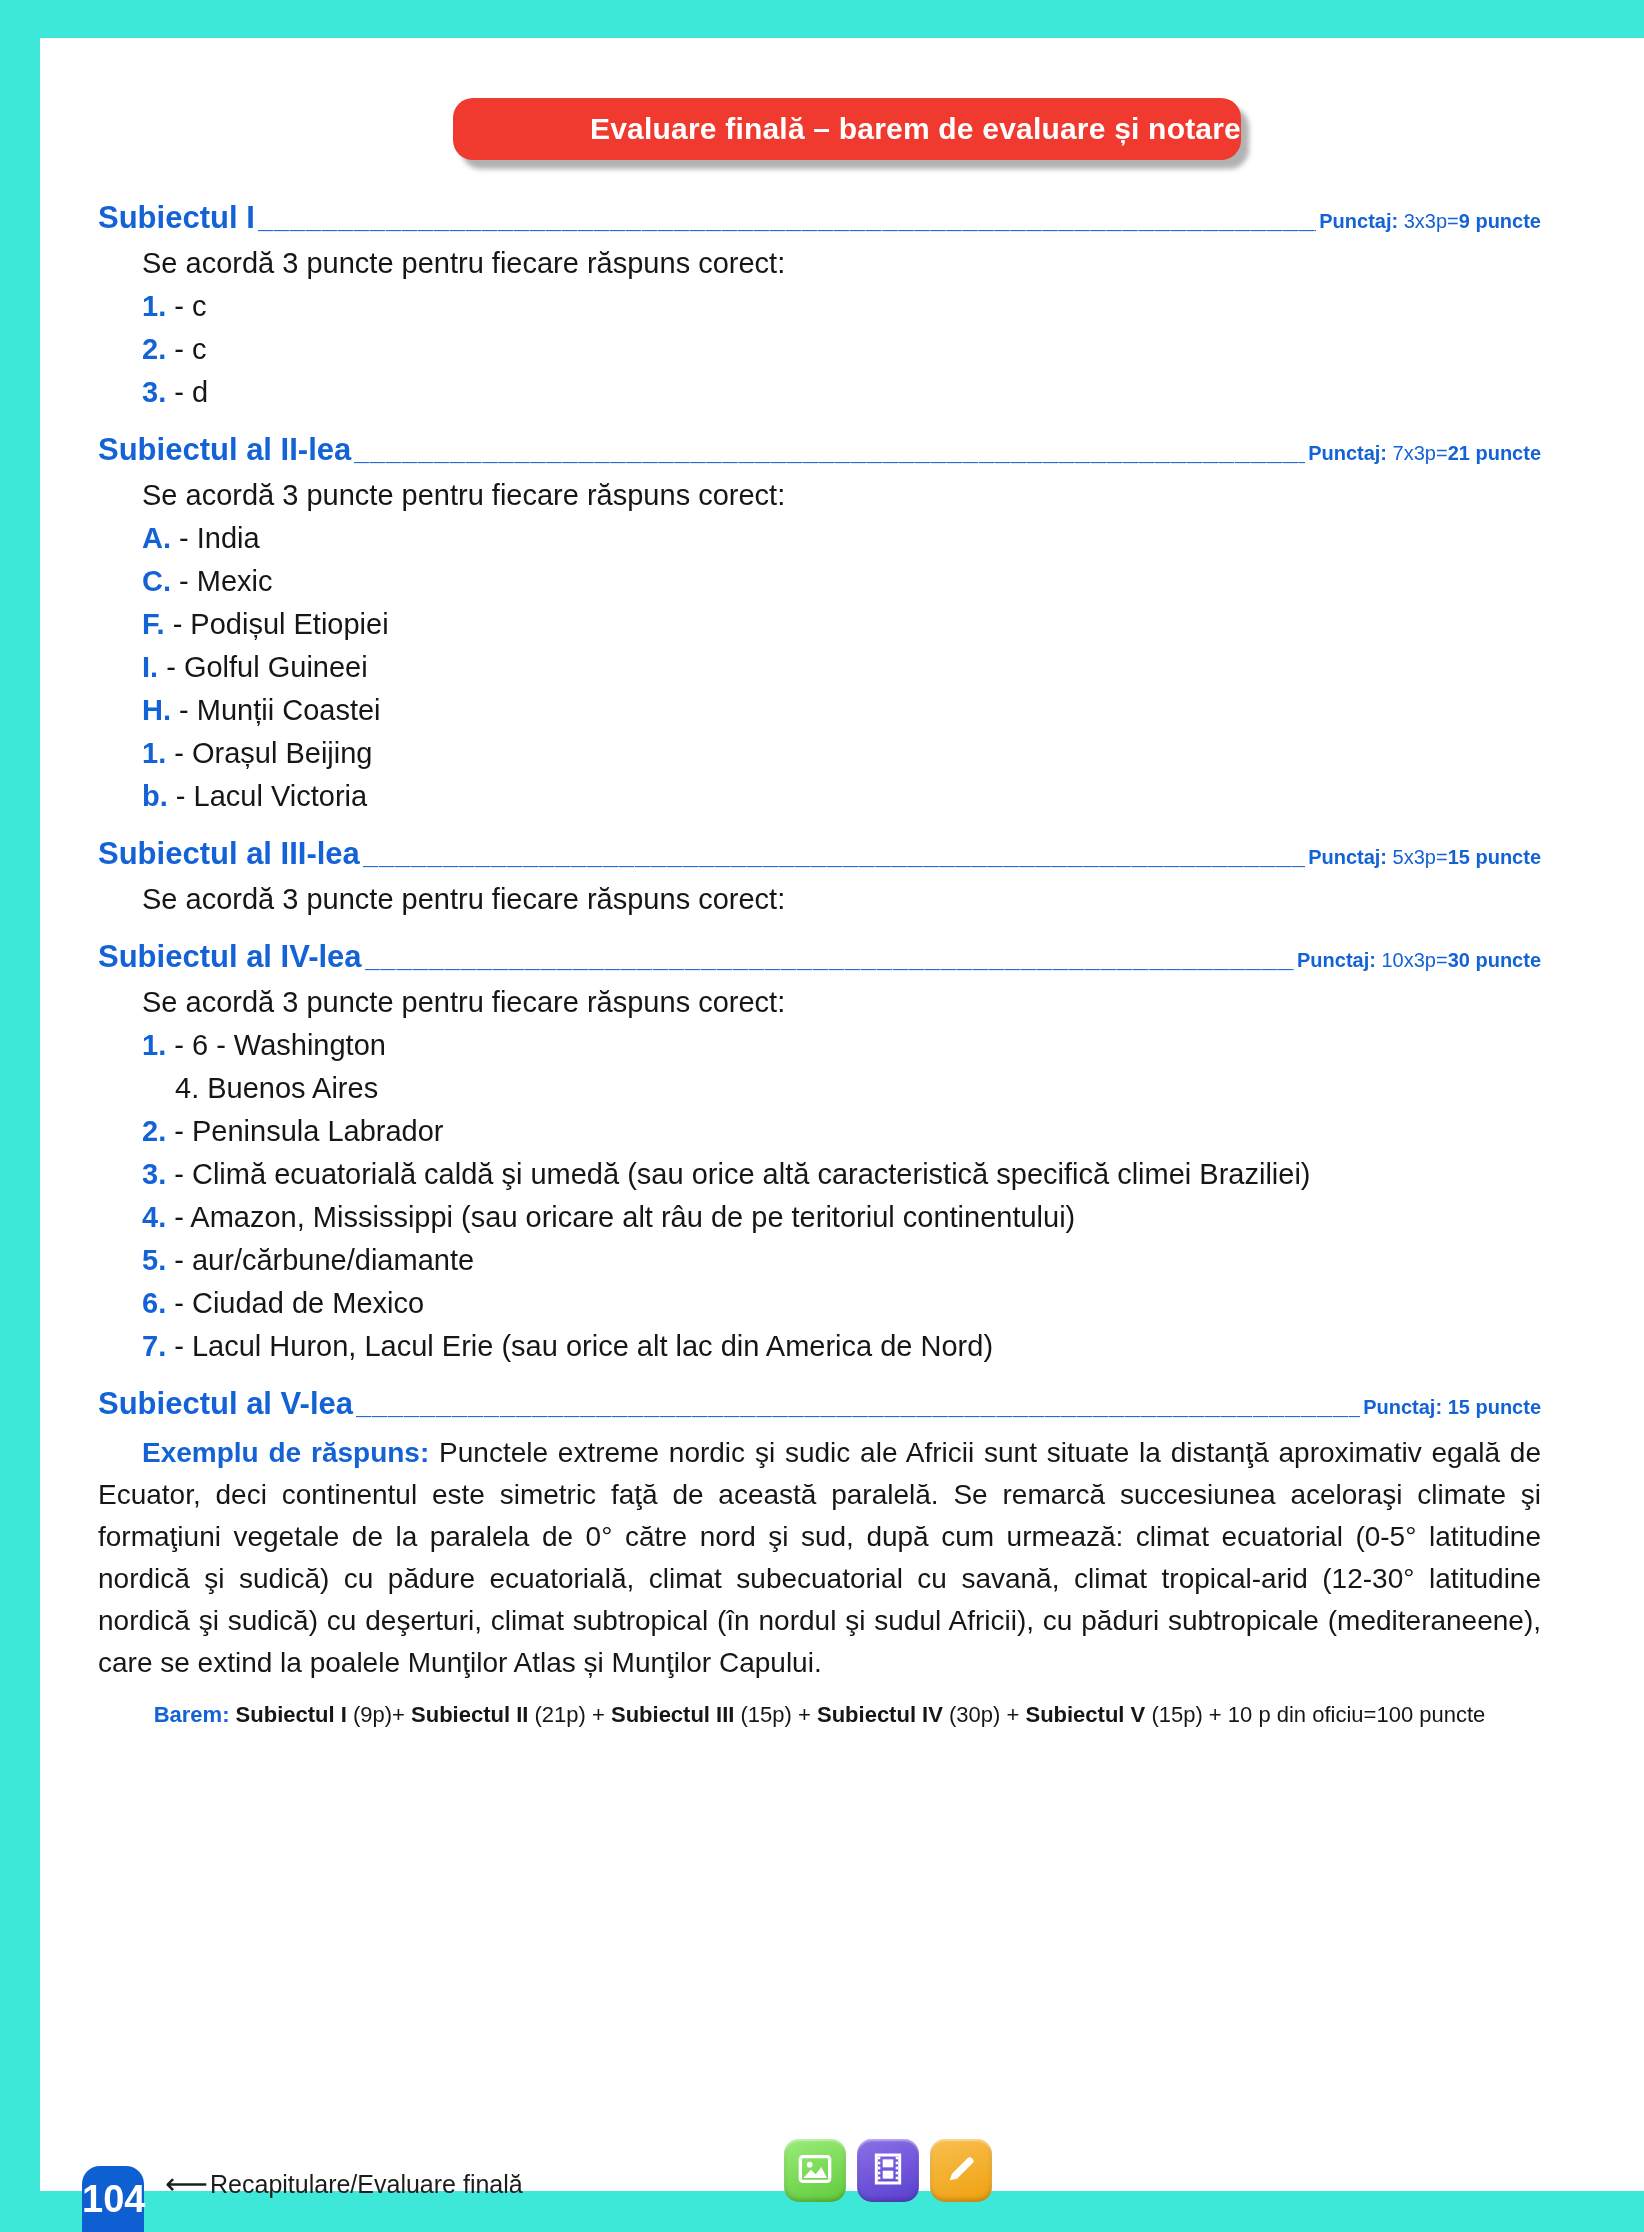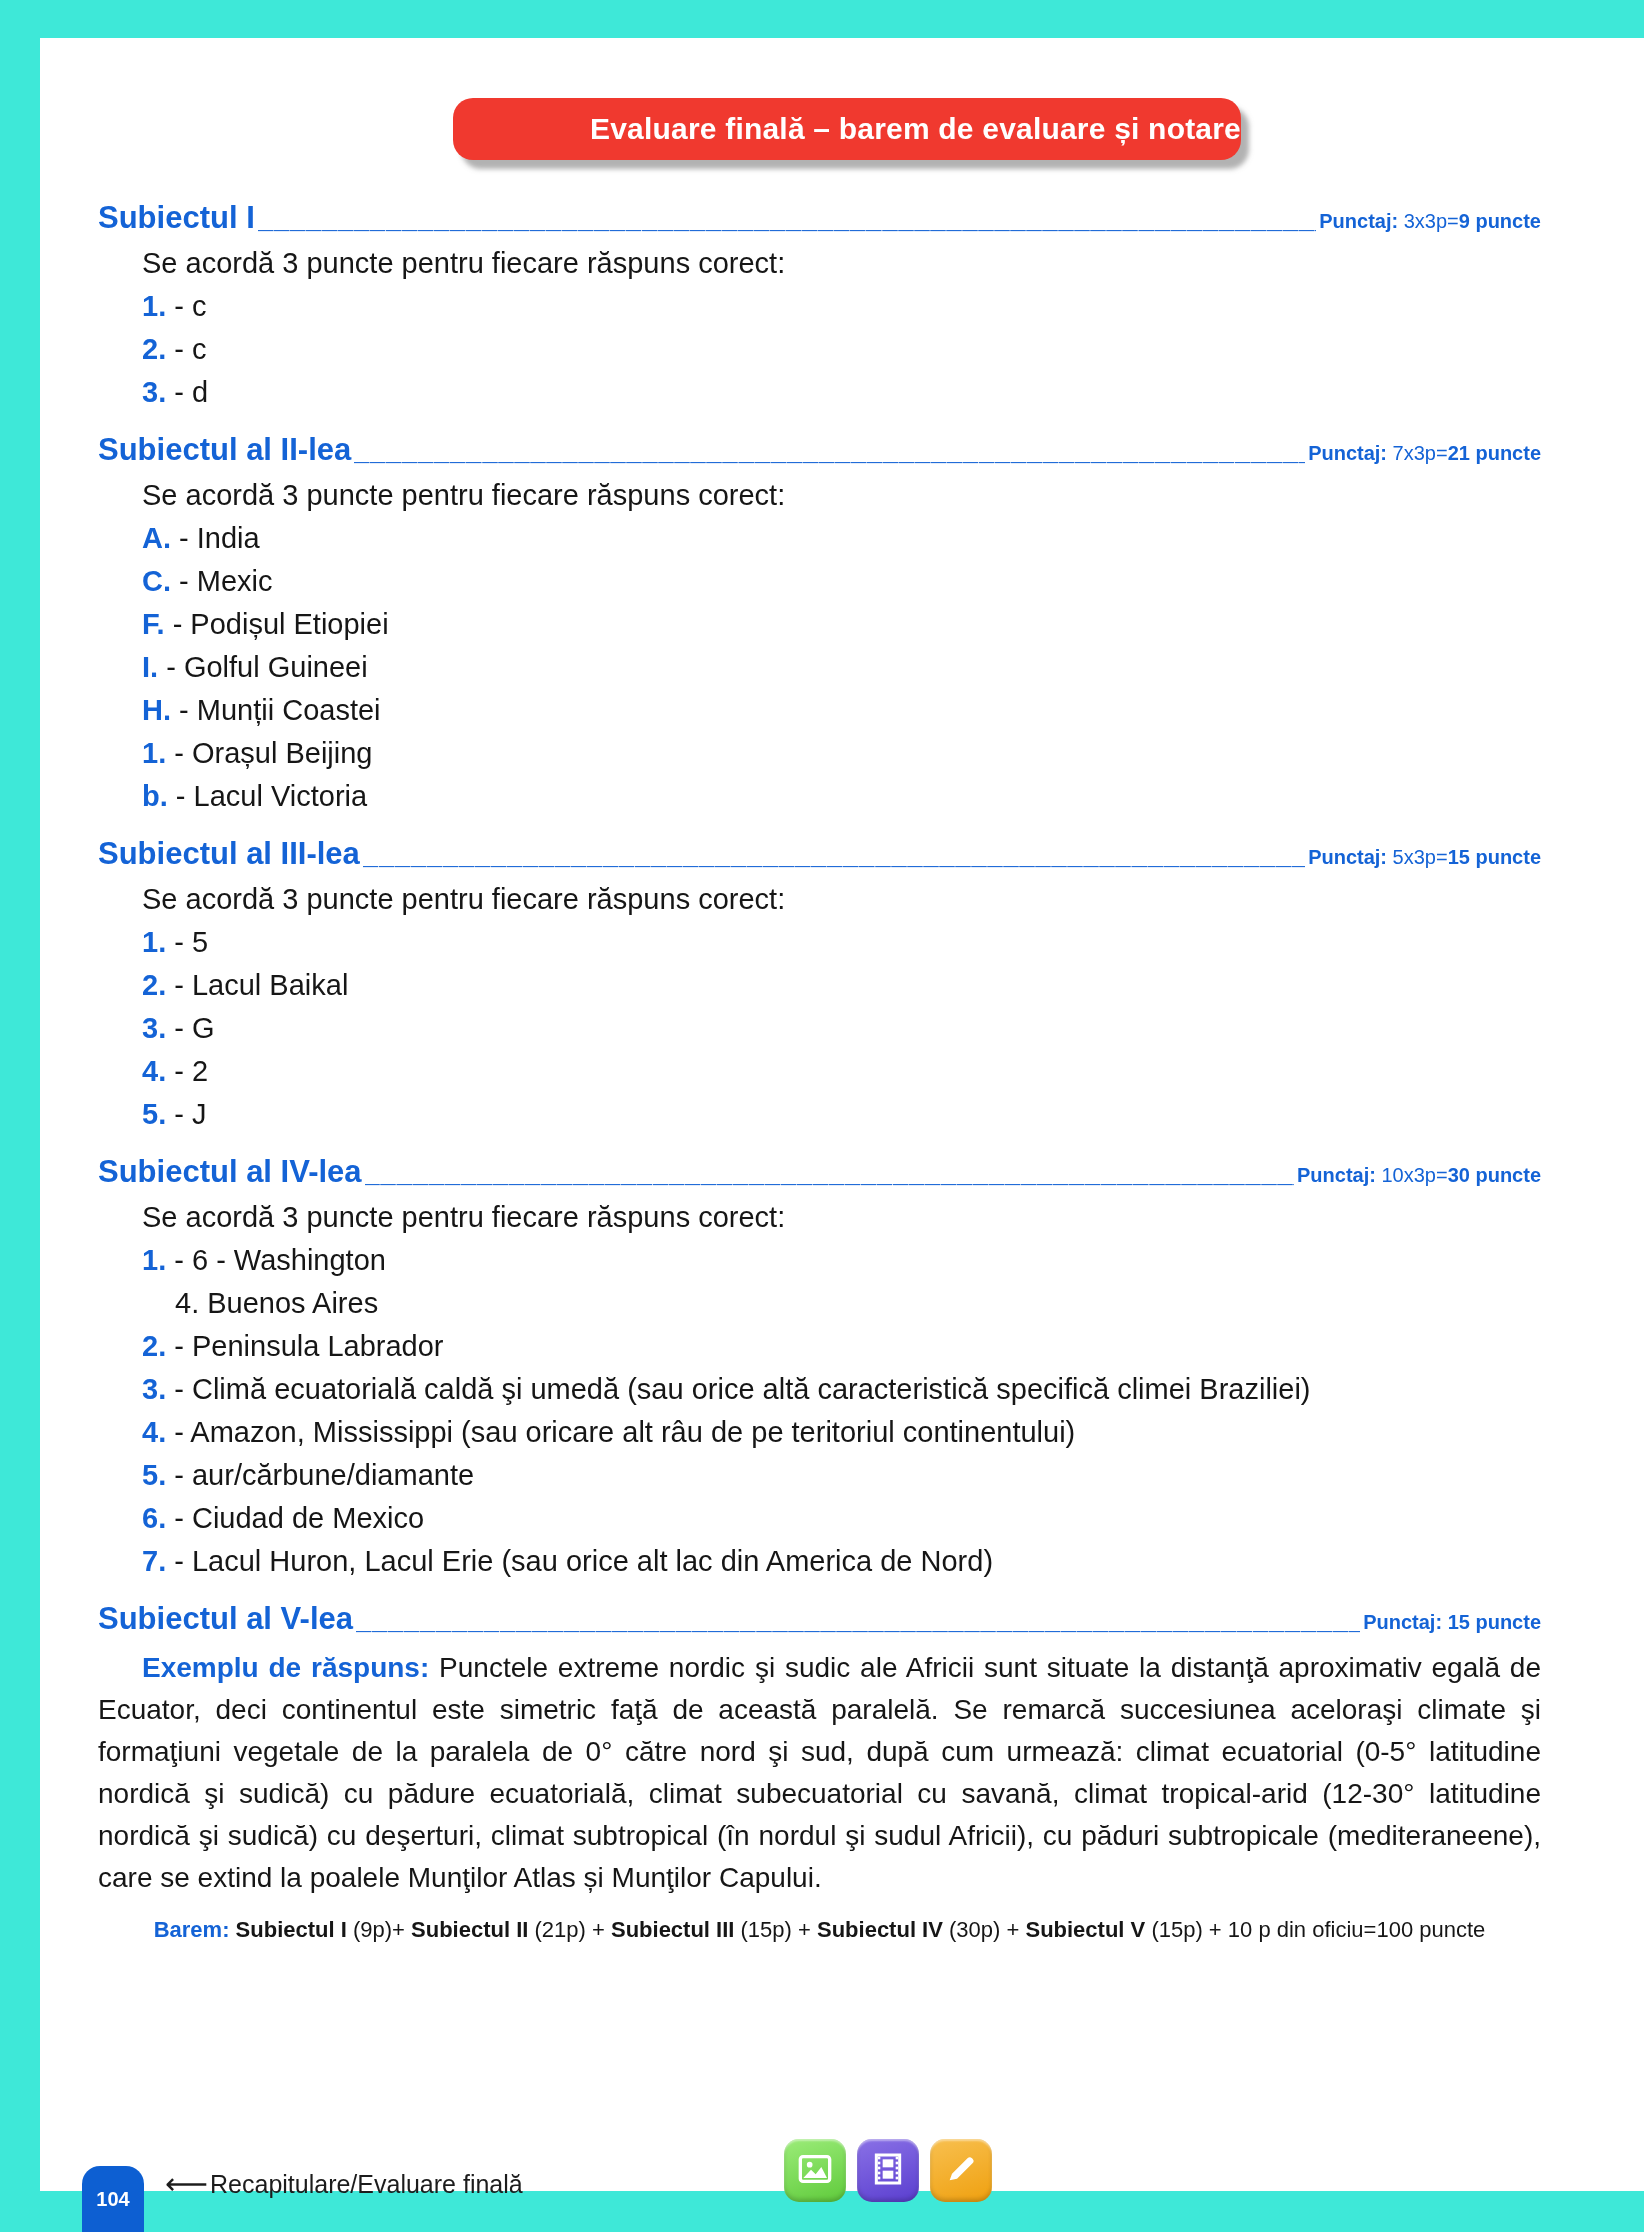--- a/index.html
+++ b/index.html
@@ -51,22 +51,22 @@
     text-align:justify;text-indent:44px;
   }
   .ex-lead{color:var(--blue);font-weight:bold;}
   .barem{margin-top:16px;text-align:center;font-size:22px;line-height:30px;}
   .bseg.label{color:var(--blue);font-weight:bold;}
   .bseg.bold{font-weight:bold;}
   
   .page-tab{
     position:absolute;left:82px;top:2166px;width:62px;height:67px;
     background:var(--tab-blue);border-radius:18px 18px 0 0;
-    display:flex;align-items:center;justify-content:center;
-    color:#fff;font-size:20px;font-weight:bold;
+    display:flex;align-items:center;justify-content:flex-start;
+    color:#fff;font-size:38px;font-weight:bold;
   }
   .breadcrumb{
     position:absolute;left:165px;top:2161px;height:46px;
     display:flex;align-items:center;color:#1c1c1c;font-size:25px;
   }
   .breadcrumb .arrow{font-size:30px;margin-right:2px;line-height:1;}
   .media-icons{position:absolute;left:784px;top:2139px;display:flex;gap:11px;}
   .mbtn{
     width:62px;height:63px;border-radius:15px;border:none;padding:0;
     display:flex;align-items:center;justify-content:center;
@@ -114,27 +114,20 @@
           <div class="item"><span class="item-label">b.</span> <span class="item-text">- Lacul Victoria</span></div>
         </div>
       </section>
       <section class="section">
         <div class="sec-head">
           <span class="sec-title">Subiectul al III-lea</span>
           <span class="sec-fill">________________________________________________________________________________________________________________________________________________________________</span>
           <span class="punctaj"><span class="pj-label">Punctaj: </span><span class="pj-formula">5x3p=</span><span class="pj-points">15 puncte</span></span>
         </div>
         <p class="note">Se acordă 3 puncte pentru fiecare răspuns corect:</p>
-        <div class="items">
-          <div class="item"><span class="item-label">1.</span> <span class="item-text">- 5</span></div>
-          <div class="item"><span class="item-label">2.</span> <span class="item-text">- Lacul Baikal</span></div>
-          <div class="item"><span class="item-label">3.</span> <span class="item-text">- G</span></div>
-          <div class="item"><span class="item-label">4.</span> <span class="item-text">- 2</span></div>
-          <div class="item"><span class="item-label">5.</span> <span class="item-text">- J</span></div>
-        </div>
       </section>
       <section class="section">
         <div class="sec-head">
           <span class="sec-title">Subiectul al IV-lea</span>
           <span class="sec-fill">________________________________________________________________________________________________________________________________________________________________</span>
           <span class="punctaj"><span class="pj-label">Punctaj: </span><span class="pj-formula">10x3p=</span><span class="pj-points">30 puncte</span></span>
         </div>
         <p class="note">Se acordă 3 puncte pentru fiecare răspuns corect:</p>
         <div class="items">
           <div class="item"><span class="item-label">1.</span> <span class="item-text">- 6 - Washington</span></div>

